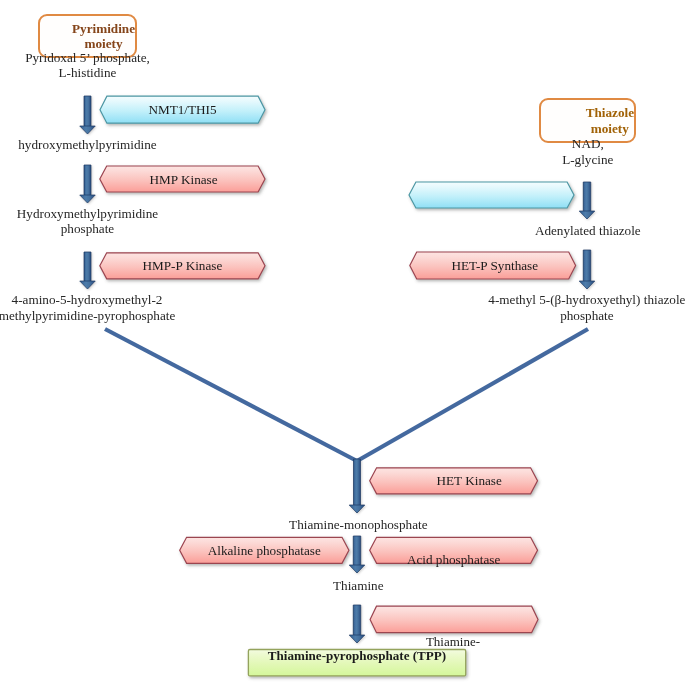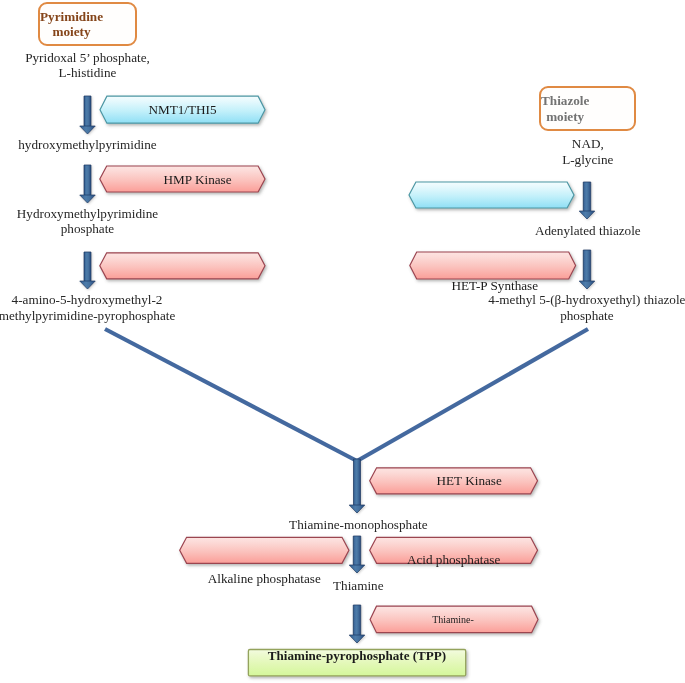--- a/index.html
+++ b/index.html
@@ -6,23 +6,23 @@
   html,body{margin:0;padding:0;background:#ffffff;}
   body{width:685px;height:683px;position:relative;overflow:hidden;
        font-family:"Liberation Serif",serif;color:#262626;
        -webkit-font-smoothing:antialiased;}
   #stage{position:absolute;left:0;top:0;width:685px;height:683px;}
   #svg{position:absolute;left:0;top:0;width:685px;height:683px;}
   .lbl{position:absolute;text-align:center;font-size:13.2px;line-height:15.4px;
        color:#262626;white-space:nowrap;}
   .moiety{position:absolute;box-sizing:border-box;border:2.4px solid #E08A43;
           border-radius:9px;background:#fffefd;
-          display:flex;align-items:center;justify-content:flex-start;
+          display:flex;align-items:center;justify-content:flex-end;
           font-weight:bold;font-size:13.2px;line-height:15.5px;color:#85451A;
-          text-align:center;}
+          text-align:center;margin-top:12px;}
   .hexlabel{position:absolute;text-align:center;font-size:13.2px;line-height:14.5px;
             color:#1b1b1b;white-space:nowrap;pointer-events:none;}
   .product{position:absolute;box-sizing:border-box;
            display:flex;align-items:center;justify-content:center;
            font-weight:bold;font-size:13.1px;color:#1b1b1b;text-align:center;}
 </style>
 </head>
 <body>
 
 <div id="stage">
@@ -232,45 +232,48 @@
       <path d="M409.8,265.5 L416.7,252 L568.7,252 L575.6,265.5 L568.7,279 L416.7,279 Z" fill="url(#gPinkHex)" stroke="#9B4450" stroke-width="1.2" filter="url(#softshadow)"></path>
       <path d="M369.7,480.8 L376.59999999999997,467.8 L530.6,467.8 L537.5,480.8 L530.6,493.8 L376.59999999999997,493.8 Z" fill="url(#gPinkHex)" stroke="#9B4450" stroke-width="1.2" filter="url(#softshadow)"></path>
       <path d="M179.7,550.3 L186.6,537.3 L342,537.3 L348.9,550.3 L342,563.3 L186.6,563.3 Z" fill="url(#gPinkHex)" stroke="#9B4450" stroke-width="1.2" filter="url(#softshadow)"></path>
       <path d="M369.7,550.3 L376.59999999999997,537.3 L530.6,537.3 L537.5,550.3 L530.6,563.3 L376.59999999999997,563.3 Z" fill="url(#gPinkHex)" stroke="#9B4450" stroke-width="1.2" filter="url(#softshadow)"></path>
       <path d="M370.1,619.45 L376.5,606.2 L531.6,606.2 L538,619.45 L531.6,632.7 L376.5,632.7 Z" fill="url(#gPinkHex)" stroke="#9B4450" stroke-width="1.2" filter="url(#softshadow)"></path>
       <rect x="248.4" y="649.5" width="217.3" height="26.4" rx="1.5" fill="url(#gGreen)" stroke="#94A35C" stroke-width="1.3" filter="url(#softshadow)"></rect>
     </svg>
 <div class="hexlabel" style="left: 100px; width: 165px; line-height: 14.5px; top: 103.25px;">
       <div>NMT1/THI5</div>
     </div>
-    <div class="hexlabel" style="left: 115px; width: 165.2px; line-height: 14.5px; top: 172.55px;">
+    <div class="hexlabel" style="left: 101px; width: 165.2px; line-height: 14.5px; top: 172.55px;">
       <div>HMP Kinase</div>
     </div>
-    <div class="hexlabel" style="left: 409.8px; width: 170px; line-height: 14.5px; top: 259.05px; margin-top: 20px;">
+    <div class="hexlabel" style="left: 99.8px; width: 165.2px; line-height: 14.5px; top: 259.35px;">
+      <div>HMP-P Kinase</div>
+    </div>
+    <div class="hexlabel" style="left: 409.8px; width: 170px; line-height: 14.5px; top: 259.05px;">
       <div>HET-P Synthase</div>
     </div>
     <div class="hexlabel" style="left: 369.7px; width: 199px; line-height: 14.5px; top: 474.35px;">
       <div>HET Kinase</div>
     </div>
-    <div class="hexlabel" style="left: 179.7px; width: 169.2px; line-height: 14.5px; top: 543.85px; margin-top: 28px;">
+    <div class="hexlabel" style="left: 179.7px; width: 169.2px; line-height: 14.5px; top: 543.85px;">
       <div>Alkaline phosphatase</div>
     </div>
     <div class="hexlabel" style="left: 369.7px; width: 167.8px; line-height: 14.5px; top: 553px;">
       <div>Acid phosphatase</div>
     </div>
-    <div class="hexlabel" style="left: 369.05px; width: 167.9px; font-size: 10px; line-height: 14.5px; top: 613px;">
+    <div class="hexlabel" style="left: 369.05px; width: 167.9px; font-size: 13px; line-height: 14.5px; top: 635px;">
       <div>Thiamine-</div>
     </div>
     <div class="moiety" style="left: 38px; top: 2px; width: 99px; height: 44px; border-color: rgb(224, 138, 67); color: rgb(133, 69, 26);">
       <div>
         <div>Pyrimidine</div>
         <div>moiety</div>
       </div>
     </div>
-    <div class="moiety" style="left: 539px; top: 86px; width: 97px; height: 45px; border-color: rgb(224, 138, 67); color: #737373;">
+    <div class="moiety" style="left: 539px; top: 86px; width: 97px; height: 45px; border-color: rgb(224, 138, 67); color: #a16207;">
       <div>
         <div>Thiazole</div>
         <div>moiety</div>
       </div>
     </div>
     <div class="lbl" style="left: 0px; width: 685px; top: 50px; transform: translateX(-255px);">
       <div>Pyridoxal 5’ phosphate,</div>
       <div>L-histidine</div>
     </div>
     <div class="lbl" style="left: 0px; width: 685px; top: 137px; transform: translateX(-255px);">

